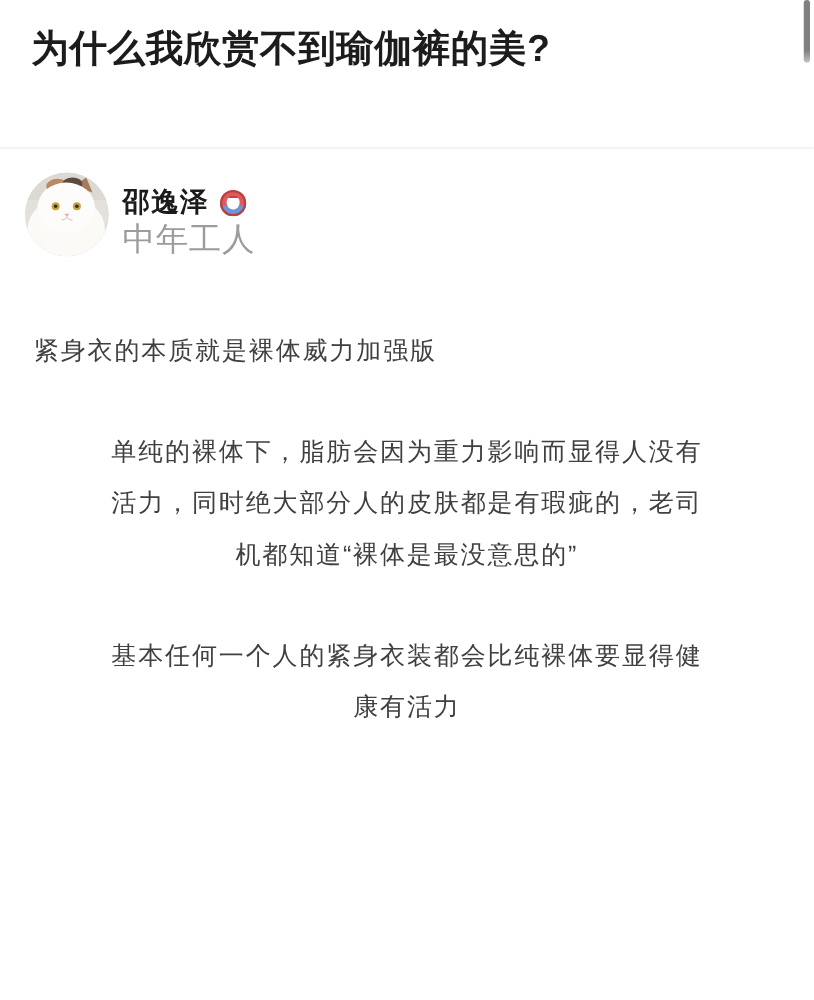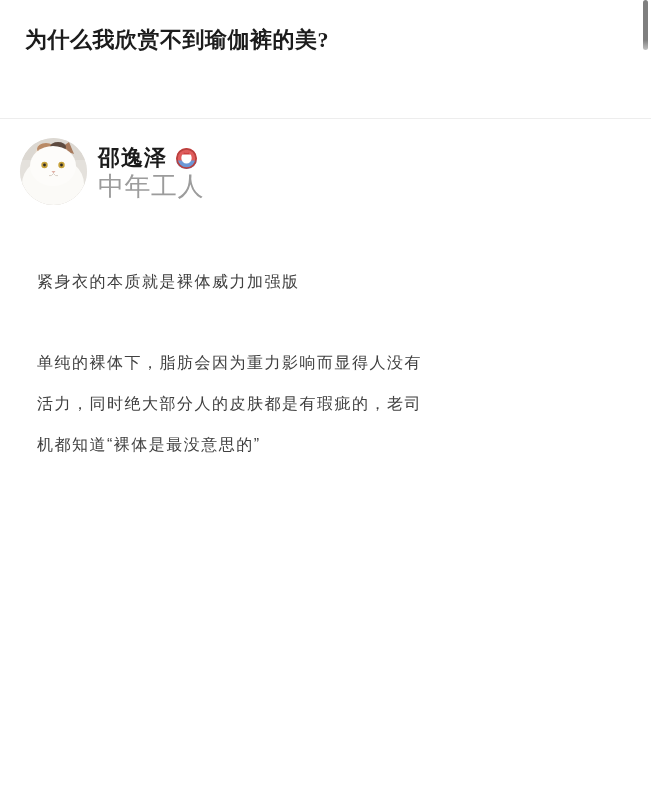--- a/index.html
+++ b/index.html
@@ -19,41 +19,39 @@
     right: 3px;
     width: 5px;
     height: 50px;
     border-radius: 3px;
     background: linear-gradient(#7f7f7f 80%, #c2c2c2);
   }
 
   
   .question-title {
     margin: 20px 25px 0 25px;
-    font-size: 22px;
+    font-size: 30px;
     line-height: 39px;
     font-weight: 700;
     color: #1c1c1c;
     letter-spacing: 0.5px;
-    font-family: Liberation Serif, serif;
   }
 
   .divider {
     margin-top: 59px;
     height: 1px;
     width: 100%;
     background: #ededed;
   }
 
   
   .author-row {
     margin: 19px 25px 0 20px;
     display: flex;
-    align-items: flex-start;
-    font-family: Liberation Serif, serif;
+    align-items: center;
   }
   .avatar {
     width: 67px;
     height: 67px;
     border-radius: 50%;
     overflow: hidden;
     flex: 0 0 67px;
     background: #e3e0db;
   }
   .avatar svg { display: block; }
@@ -85,29 +83,30 @@
     color: #9c9c9c;
     letter-spacing: 0.5px;
   }
 
   
   .answer-body {
     margin: 56px 25px 0 25px;
     width: 601px;
   }
   .answer-body p {
-    margin: 12px;
-    font-size: 16px;
+    margin: 2px;
+    font-size: 20px;
     line-height: 41px;
     color: #404040;
     letter-spacing: 1.5px;
     white-space: pre-line;
   }
   .answer-body p + p {
     margin-top: 40px;
+    text-align: center;
   }
 </style>
 </head>
 <body>
 
 <div class="scrollbar-thumb"></div>
 
 <h1 class="question-title">为什么我欣赏不到瑜伽裤的美?</h1>
 
 <div class="divider"></div>
@@ -168,13 +167,15 @@
     </div>
     <div class="author-headline">中年工人</div>
   </div>
 </section>
 
 <article class="answer-body">
   <p>紧身衣的本质就是裸体威力加强版</p>
   <p>单纯的裸体下，脂肪会因为重力影响而显得人没有
 活力，同时绝大部分人的皮肤都是有瑕疵的，老司
 机都知道“裸体是最没意思的”</p>
+  <p>基本任何一个人的紧身衣装都会比纯裸体要显得健
+康有活力</p>
 </article>
 
 </body></html>

